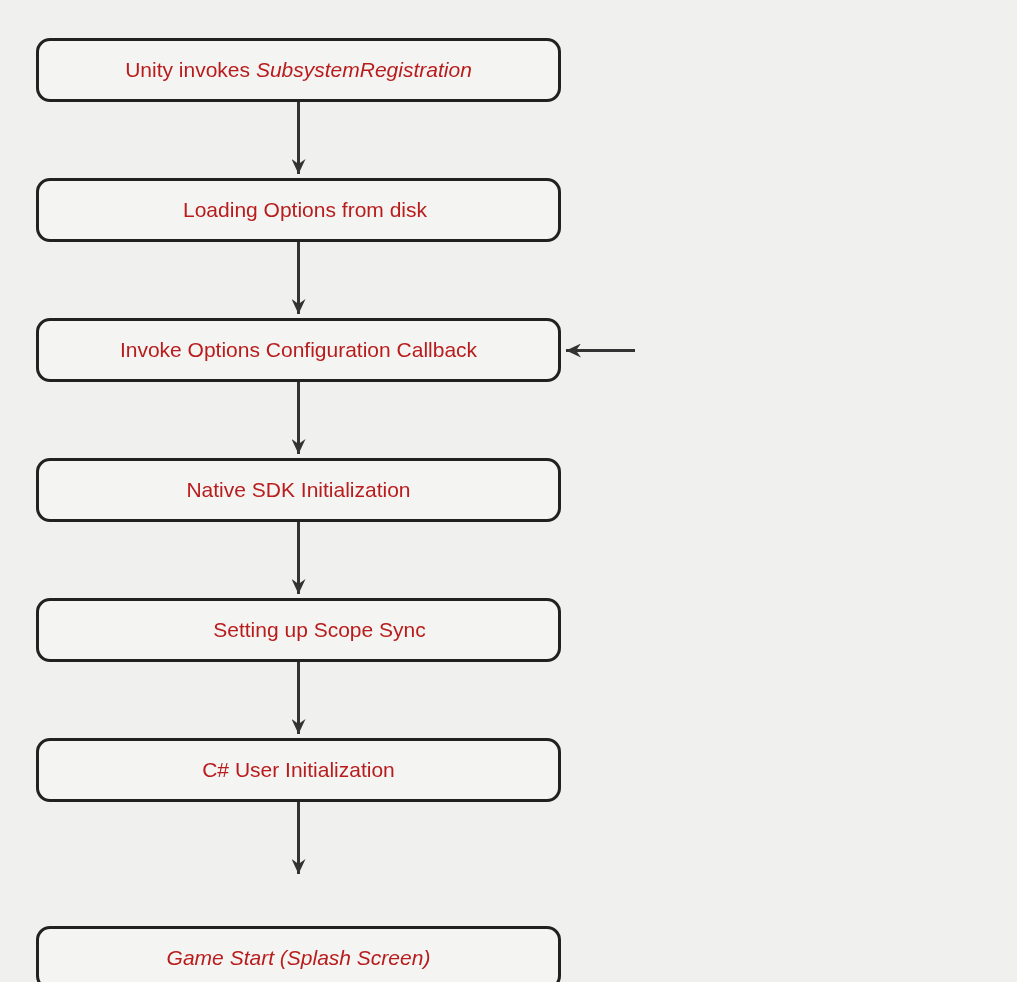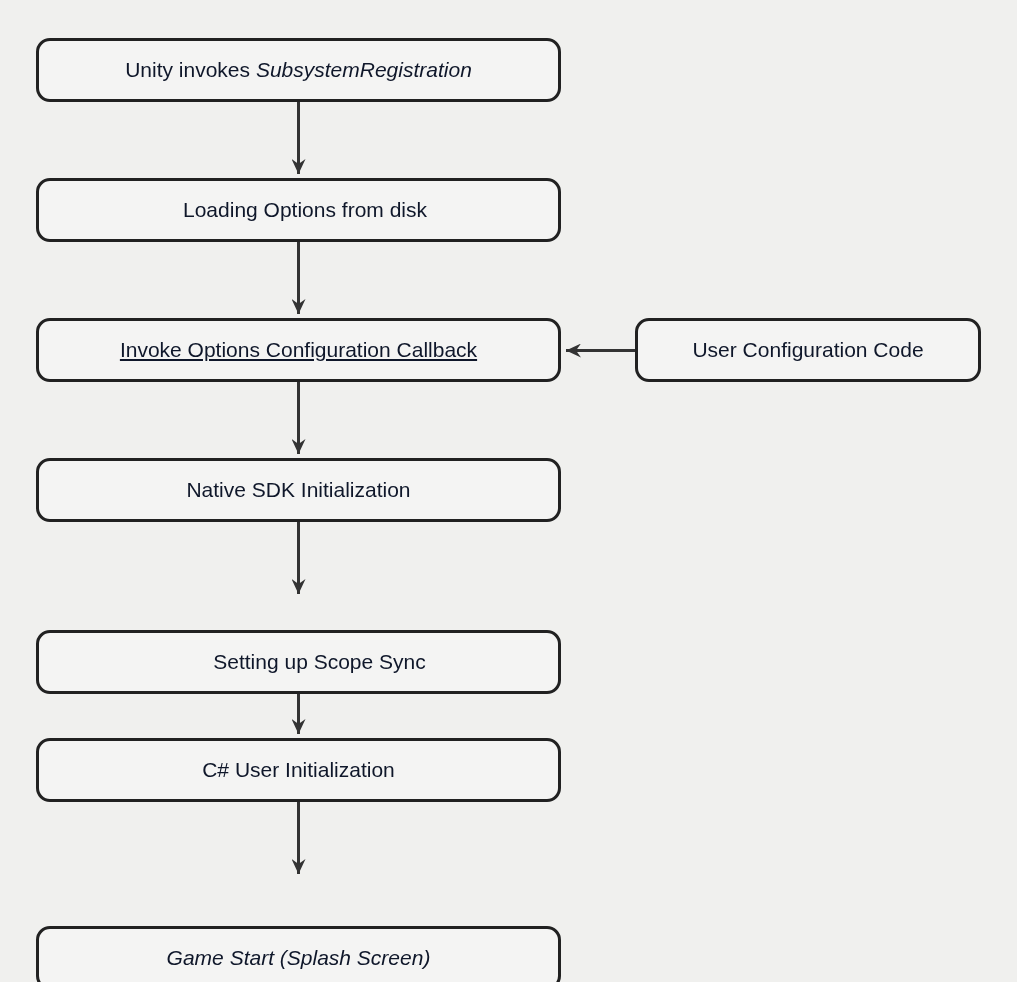--- a/index.html
+++ b/index.html
@@ -28,21 +28,21 @@
     height: 64px;
     box-sizing: border-box;
     background: #f4f4f3;
     border: 3px solid #212121;
     border-radius: 14px;
     display: flex;
     align-items: center;
     justify-content: center;
     font-size: 21px;
     line-height: 1.2;
-    color: #0f172a;
+    color: #b91c1c;
     white-space: nowrap;
   }
   .node .lbl { display: inline; }
   .node em { }
   .main { left: 36px; width: 525px; }
   .side { left: 635px; width: 346px; }
 </style>
 </head>
 <body>
 
@@ -64,33 +64,30 @@
   </svg>
 
   <div class="node main" style="top:38px;">
     <span class="lbl">Unity invokes </span>&nbsp;<em>SubsystemRegistration</em>
   </div>
 
   <div class="node main" style="top:178px;padding-left:13px;">
     <span class="lbl">Loading Options from disk</span>
   </div>
 
-  <div class="node main" style="top:318px;text-decoration:underline;">
+  <div class="node main" style="top:318px;">
     <span class="lbl">Invoke Options Configuration Callback</span>
   </div>
 
-  <div class="node side" style="top:318px;">
-    <span class="lbl">User Configuration Code</span>
-  </div>
 
   <div class="node main" style="top:458px;justify-content:center;">
     <span class="lbl">Native SDK Initialization</span>
   </div>
 
-  <div class="node main" style="top:630px;padding-left:42px;">
+  <div class="node main" style="top:598px;padding-left:42px;">
     <span class="lbl">Setting up Scope Sync</span>
   </div>
 
   <div class="node main" style="top:738px;">
     <span class="lbl">C# User Initialization</span>
   </div>
 
   <div class="node main" style="top:926px;font-style:italic;">
     <span class="lbl">Game Start (Splash Screen)</span>
   </div>

